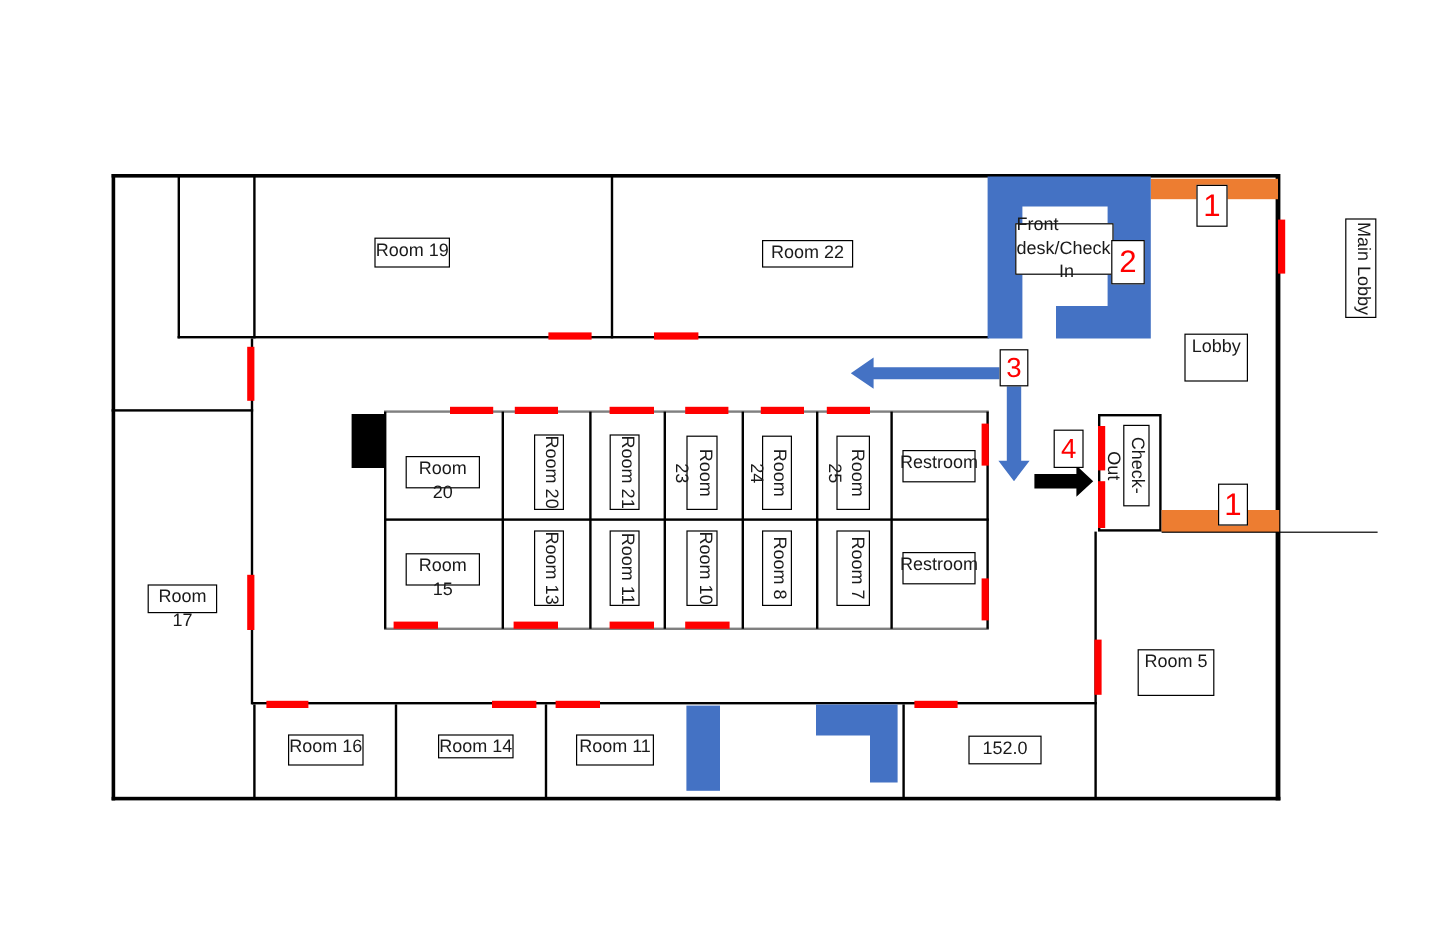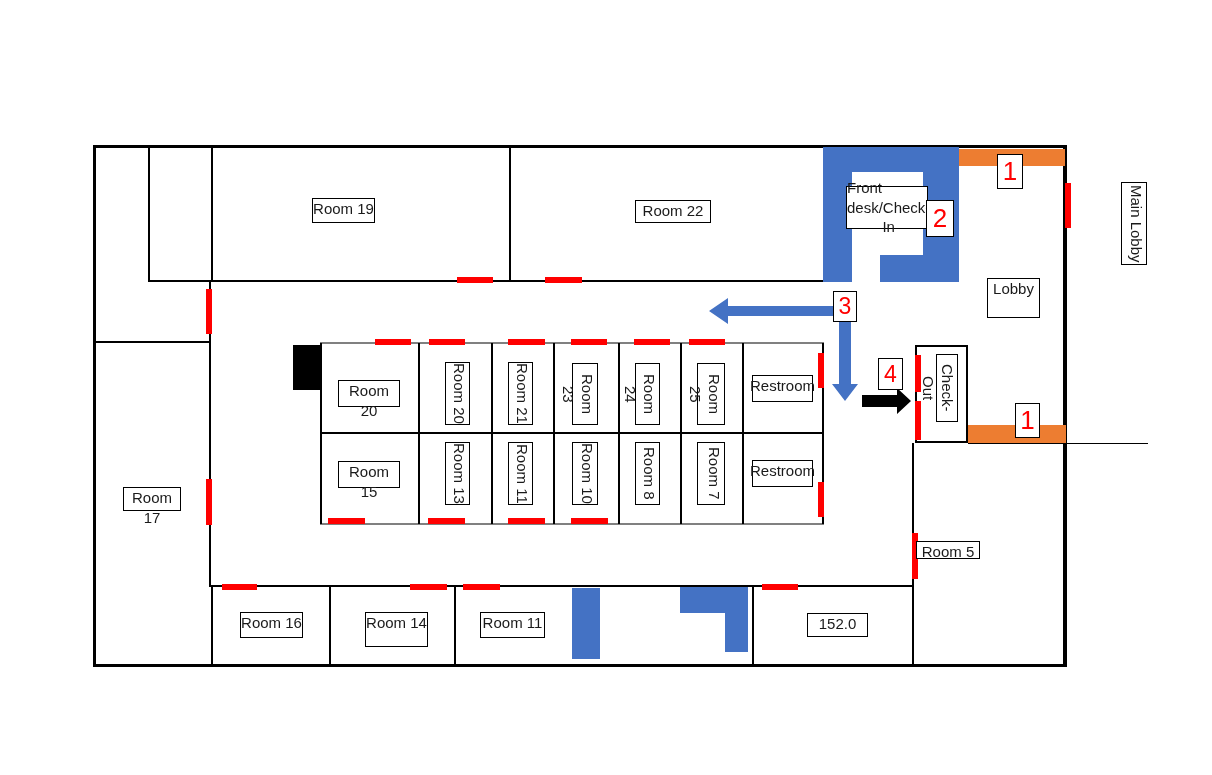--- a/index.html
+++ b/index.html
@@ -161,30 +161,30 @@
     </div>
   <div class="lb" style="left:752px;top:375px;width:61px;height:27px">
       <span>Restroom</span>
     </div>
   <div class="lb" style="left:752px;top:460px;width:61px;height:27px">
       <span>Restroom</span>
     </div>
   <div class="lb" style="left:240px;top:612px;width:63px;height:26px">
       <span>Room 16</span>
     </div>
-  <div class="lb" style="left:365px;top:612px;width:63px;height:35px">
+  <div class="lb" style="left:365px;top:612px;width:63px;height:20px">
       <span>Room 14</span>
     </div>
   <div class="lb" style="left:480px;top:612px;width:65px;height:26px">
       <span>Room 11</span>
     </div>
   <div class="lb" style="left:807px;top:613px;width:61px;height:24px">
       <span>152.0</span>
     </div>
-  <div class="lb" style="left:916px;top:541px;width:64px;height:18px">
+  <div class="lb" style="left:948px;top:541px;width:64px;height:39px">
       <span>Room 5</span>
     </div>
 
   <div class="num" style="left:997px;top:154px;width:26px;height:35px">
       <span>1</span>
     </div>
   <div class="num" style="left:926px;top:200px;width:28px;height:37px">
       <span>2</span>
     </div>
   <div class="num" style="left:833px;top:291px;width:24px;height:31px;font-size:23px">

